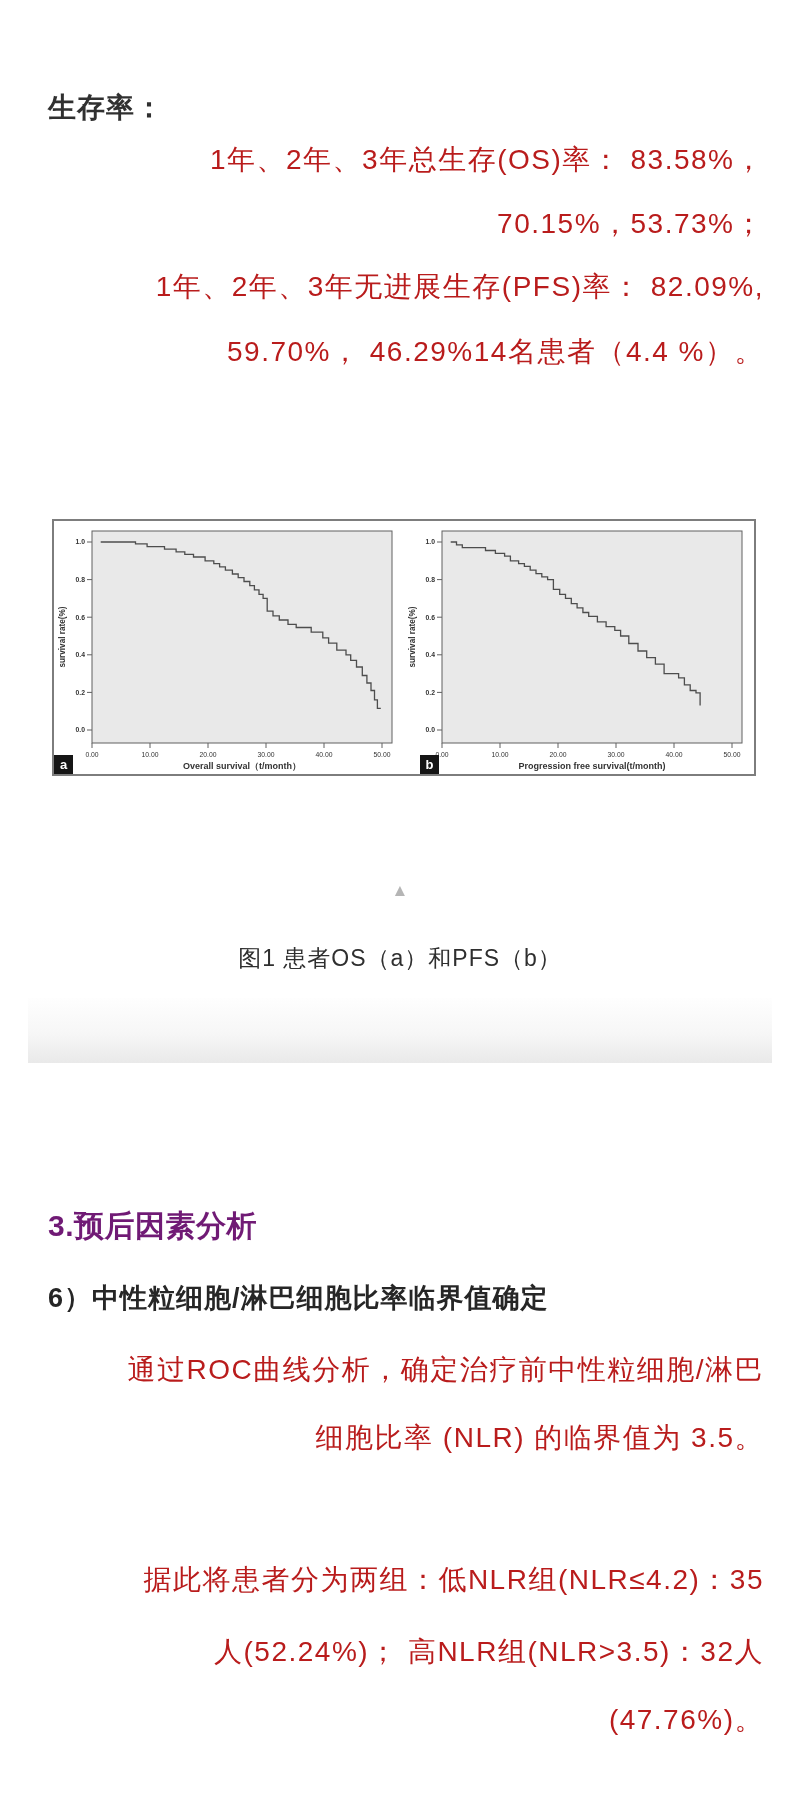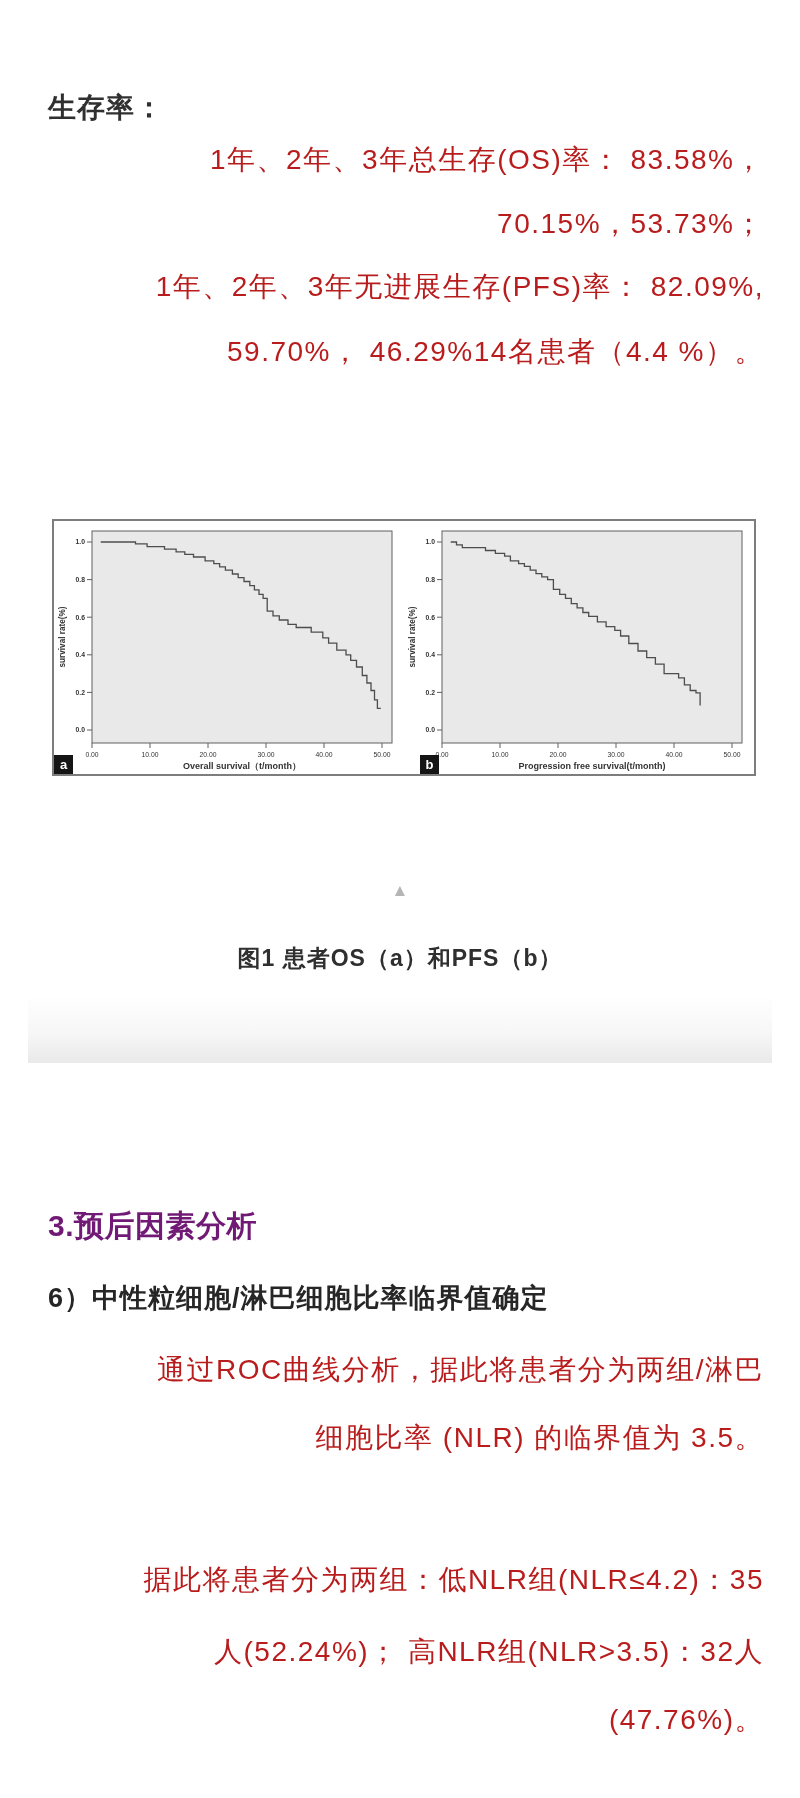--- a/index.html
+++ b/index.html
@@ -28,21 +28,21 @@
     align-items:center;justify-content:center;
   }
   .panel-a{left:0;}
   .panel-b{left:16px;}
   .triangle{
     left:0;top:880px;width:800px;text-align:center;font-size:17px;
     color:#b5b5b5;line-height:22px;
   }
   .caption{
     left:0;top:942px;width:800px;text-align:center;font-size:23px;
-    line-height:32px;font-weight:bold;color:#2f2f2f;letter-spacing:1px;
+    line-height:32px;font-weight:normal;color:#2f2f2f;letter-spacing:1px;
   }
   .fade-band{
     left:28px;top:998px;width:744px;height:65px;
     background:linear-gradient(to bottom,rgba(236,236,236,0.05) 0%,rgba(236,236,236,0.45) 55%,#e9e9e9 100%);
   }
   .h-section{
     left:48px;top:1206px;font-size:30px;line-height:40px;font-weight:bold;
     color:#2b3767;letter-spacing:0.5px;white-space:nowrap;
   }
   .h-sub{
@@ -129,17 +129,17 @@
 </div>
 
 <div class="abs triangle">▲</div>
 
 <div class="abs caption">图1 患者OS（a）和PFS（b）</div>
 
 <div class="abs fade-band"></div>
 
 <div class="abs h-section" style="color: #701a75;">3.预后因素分析</div>
 <div class="abs h-sub">6）中性粒细胞/淋巴细胞比率临界值确定</div>
-<div class="abs line" style="top:1351px">通过ROC曲线分析，据此将患者分为两组/淋巴</div>
+<div class="abs line" style="top:1351px">通过ROC曲线分析，确定治疗前中性粒细胞/淋巴</div>
 <div class="abs line" style="top:1419px">细胞比率 (NLR) 的临界值为 3.5。</div>
 <div class="abs line" style="top:1561px">据此将患者分为两组：低NLR组(NLR≤4.2)：35</div>
 <div class="abs line" style="top:1633px">人(52.24%)； 高NLR组(NLR&gt;3.5)：32人</div>
 <div class="abs line" style="top:1701px">(47.76%)。</div>
 
 </body></html>

